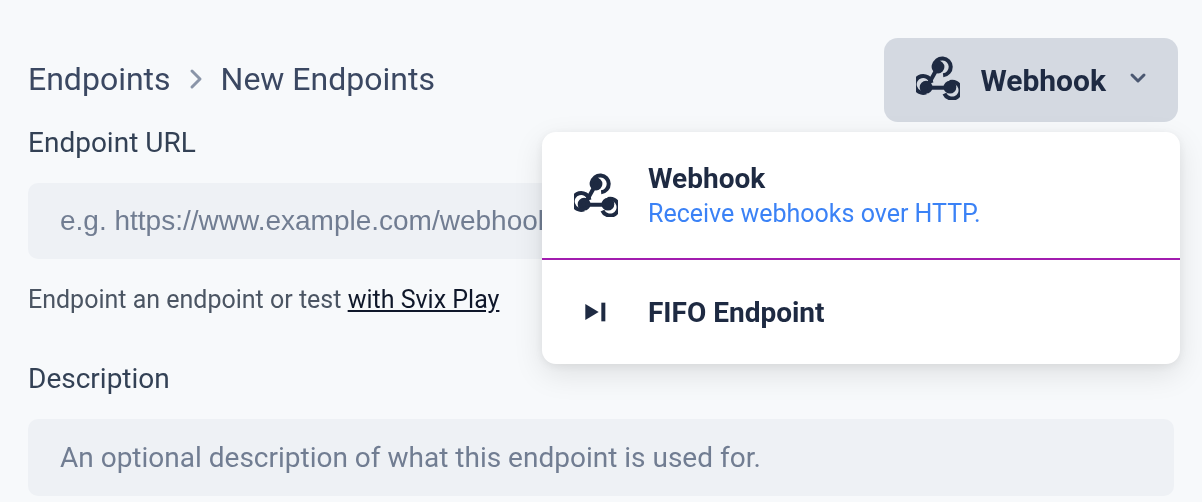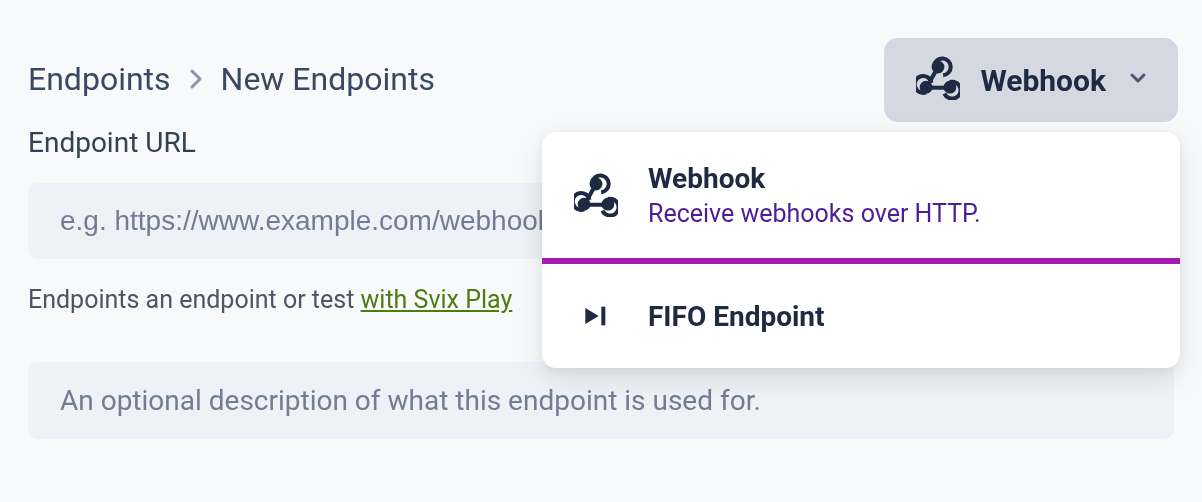--- a/index.html
+++ b/index.html
@@ -56,21 +56,21 @@
     .input-field::placeholder {
       color: #717d92;
     }
     .helper-text {
       margin-top: 26px;
       font-size: 25px;
       color: #4b5563;
       margin-bottom: 48px;
     }
     .helper-link {
-      color: #4d7c0f;
+      color: #0f172a;
       text-decoration: underline;
     }
     .description-field {
       width: 100%;
       background: #eef1f5;
       border: none;
       border-radius: 10px;
       padding: 22px 32px;
       font-size: 28px;
       color: #717d92;
@@ -107,21 +107,21 @@
       overflow: hidden;
     }
     .dropdown-item {
       display: flex;
       align-items: center;
       gap: 30px;
       padding: 30px 32px;
       cursor: pointer;
     }
     .dropdown-item + .dropdown-item {
-      border-top: 6px solid #a21caf;
+      border-top: 2px solid #a21caf;
     }
     .dropdown-icon {
       width: 44px;
       height: 44px;
       display: flex;
       align-items: center;
       justify-content: center;
       flex-shrink: 0;
       color: #1e2a42;
     }
@@ -131,21 +131,21 @@
       gap: 4px;
     }
     .dropdown-title {
       font-size: 28px;
       font-weight: 700;
       color: #1e2a42;
     }
     .dropdown-desc {
       font-size: 25px;
       font-weight: 400;
-      color: #4c1d95;
+      color: #3b82f6;
     }
     .webhook-icon svg {
       width: 44px;
       height: 44px;
     }
     .fifo-icon svg {
       width: 32px;
       height: 32px;
     }
   </style>
@@ -159,23 +159,24 @@
       <svg width="14" height="22" viewBox="0 0 14 22" fill="none" stroke="currentColor" stroke-width="3" stroke-linecap="round" stroke-linejoin="round">
         <polyline points="3,3 11,11 3,19"></polyline>
       </svg>
     </span>
     <span class="breadcrumb-item">New Endpoints</span>
   </div>
 
   <div class="field-label">Endpoint URL</div>
   <input class="input-field" type="text" placeholder="e.g. https://www.example.com/webhook/" style="">
   <div class="helper-text">
-    <span>Endpoints an endpoint or test </span><a href="#" class="helper-link">with Svix Play</a>
-  </div>
-
+    <span>Endpoint an endpoint or test </span><a href="#" class="helper-link">with Svix Play</a>
+  </div>
+
+  <div class="field-label">Description</div>
   <div class="description-field">An optional description of what this endpoint is used for.</div>
 </div>
 
 <div class="type-selector">
   <span class="webhook-icon">
     <svg viewBox="0 0 24 24" fill="none" stroke="#1e2a42" stroke-width="2.2">
       <circle cx="12" cy="6" r="2.4" fill="#1e2a42"></circle>
       <circle cx="5.5" cy="17" r="2.4" fill="#1e2a42"></circle>
       <circle cx="18.5" cy="17" r="2.4" fill="#1e2a42"></circle>
       <path d="M12 6 L7 15"></path>

